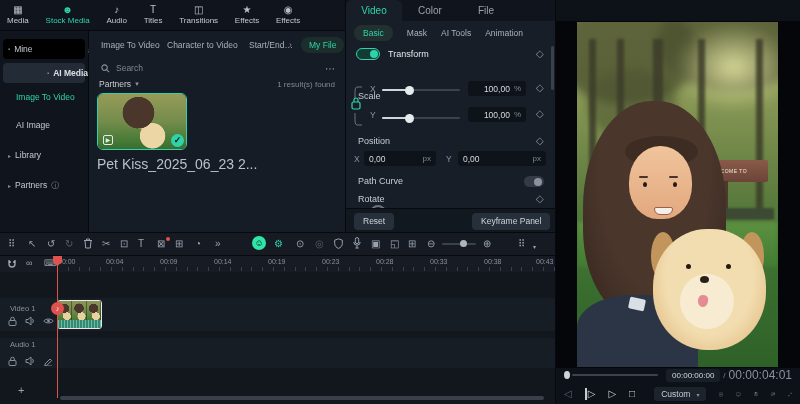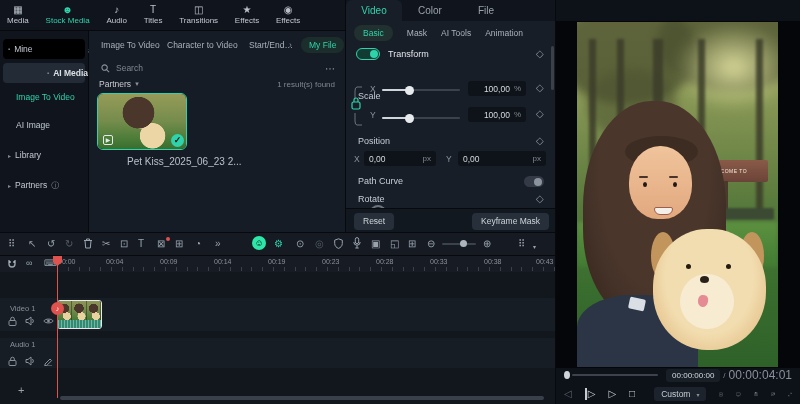--- a/index.html
+++ b/index.html
@@ -42,21 +42,21 @@
   .search-lb { color:#7e8791; font-size:8.5px; margin-left:6px; }
   .more-dots { margin-left:auto; color:#9aa2ac; font-size:10px; cursor:pointer; }
   .completed-row { position:absolute; top:48px; left:10px; right:10px; display:flex; align-items:center; }
   .res-lb { margin-left:auto; color:#7e8791; font-size:8px; }
   .thumb { position:absolute; left:8px; top:62px; width:90px; height:57px; border:1.5px solid #2fd3ab;
     border-radius:6px; overflow:hidden; cursor:pointer; background:#0c1015; }
   .thumb-check { position:absolute; left:82px; top:103px; width:13px; height:13px; border-radius:50%;
     background:#2fd3ab; color:#0c1015; font-size:9px; line-height:13px; text-align:center; font-weight:bold; }
   .thumb-ai { position:absolute; left:14px; top:104px; width:10px; height:10px; border:1px solid #e6e9ec;
     border-radius:2px; color:#e6e9ec; font-size:6px; line-height:8px; text-align:center; }
-  .file-lb { position:absolute; left:8px; top:125px; font-size:10px; color:#b9c0c8;margin-left:30px; }
+  .file-lb { position:absolute; left:8px; top:125px; font-size:14px; color:#b9c0c8; }
 
   
   .p-tabs { position:absolute; top:0; left:0; right:0; height:21px; background:#10151d; display:flex; }
   .p-tab { width:56px; text-align:center; line-height:21px; font-size:10px; color:#9aa1aa; cursor:pointer; }
   .p-tab.active { background:#181e28; color:#2fd3ab; border-radius:6px 6px 0 0; }
   .p-subtabs { position:absolute; top:25px; left:8px; display:flex; gap:14px; align-items:center; }
   .p-sub { font-size:8.5px; color:#aab1ba; cursor:pointer; }
   .p-sub.active { background:#20312f; color:#2fd3ab; border-radius:9px; padding:3px 9px; }
   .toggle { width:24px; height:12px; border-radius:6px; position:relative; cursor:pointer; }
   .toggle.on { background:#123c33; border:1px solid #2fd3ab; }
@@ -344,21 +344,21 @@
     <div class="abs" style="left:178px; top:176px;">
       <div class="toggle off" style="width:20px; height:11px;"></div>
     </div>
 
     <span class="abs p-lbl" style="left:12px; top:194px;">Rotate</span>
     <span class="abs kf-diamond" style="left:190px; top:193px;">◇</span>
     <div class="abs" style="left:24px; top:205px; width:16px; height:8px; border:2px solid #6b737d; border-bottom:none; border-radius:10px 10px 0 0;"></div>
 
     <div class="abs" style="left:0; top:208px; width:209px; height:24px; background:#121820; border-top:1px solid #07090d;text-align:center;">
       <div class="p-btn" style="left:8px; top:4px;">Reset</div>
-      <div class="p-btn" style="left:126px; top:4px;">Keyframe Mask</div>
+      <div class="p-btn" style="left:126px; top:4px;">Keyframe Panel</div>
     </div>
     <div class="abs" style="left:205px; top:46px; width:3px; height:44px; background:#3a414b; border-radius:2px;"></div>
   </div>
 
   <div id="player" class="abs">
 
     <div class="preview-wrap">
       <div class="scene">
         <div class="sky"></div>
         <div class="canopy" style="left:-10%; top:-6%; width:70%; height:30%;"></div>

